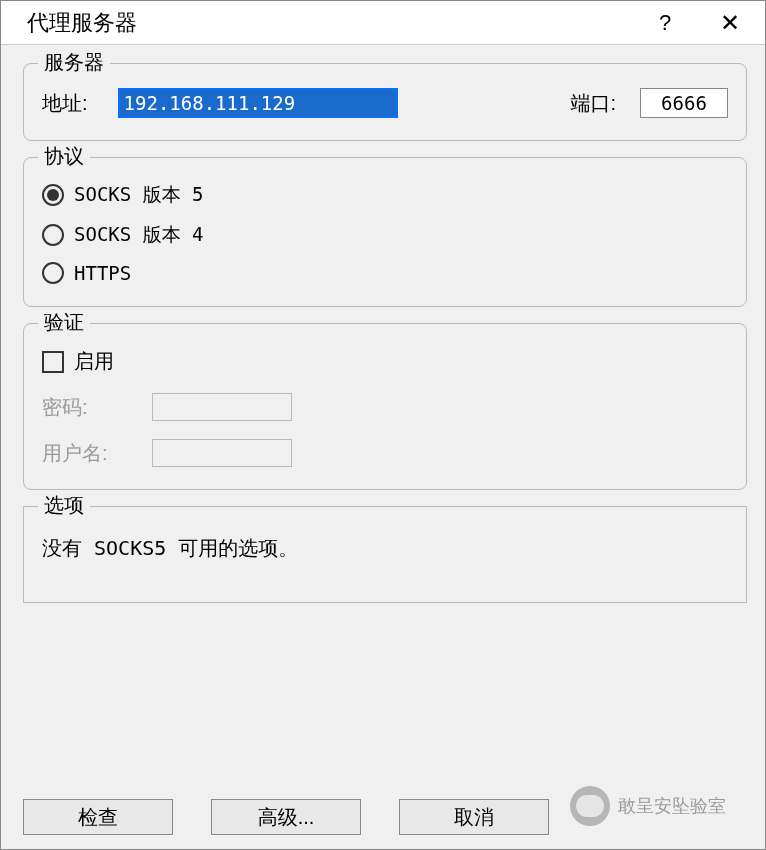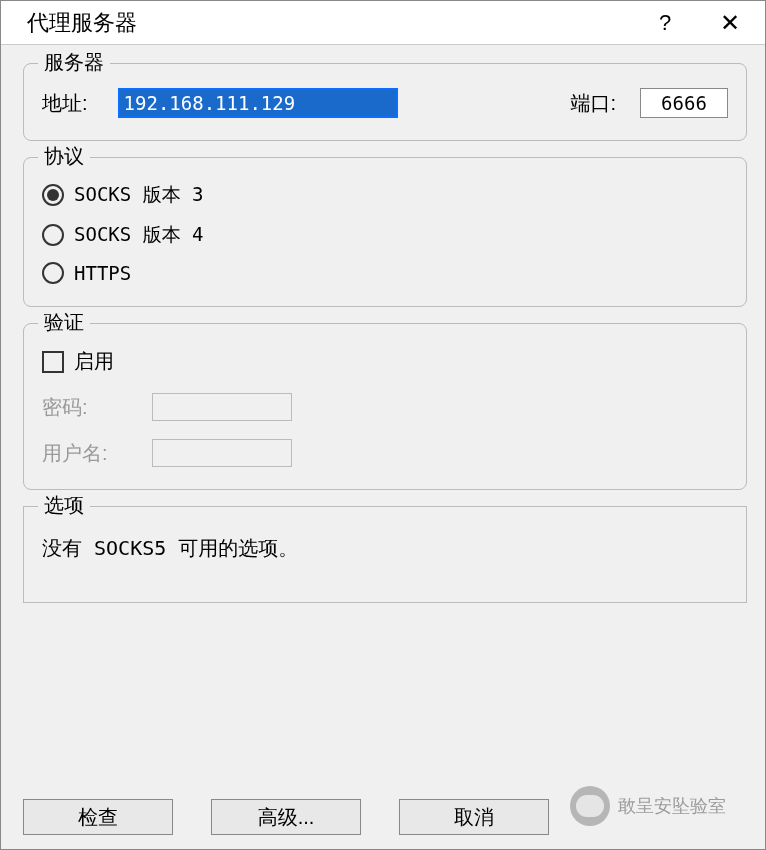--- a/index.html
+++ b/index.html
@@ -259,21 +259,21 @@
       </div>
     </div>
 
     <div class="groupbox">
       <span class="group-legend">协议</span>
       <div style="margin-top:6px;">
         <div class="radio-row selected">
           <span class="radio-circle">
               <span class="radio-dot"></span>
             </span>
-          <span class="radio-label">SOCKS 版本 3</span>
+          <span class="radio-label">SOCKS 版本 5</span>
         </div>
         <div class="radio-row">
           <span class="radio-circle"></span>
           <span class="radio-label">SOCKS 版本 4</span>
         </div>
         <div class="radio-row">
           <span class="radio-circle"></span>
           <span class="radio-label">HTTPS</span>
         </div>
       </div>

